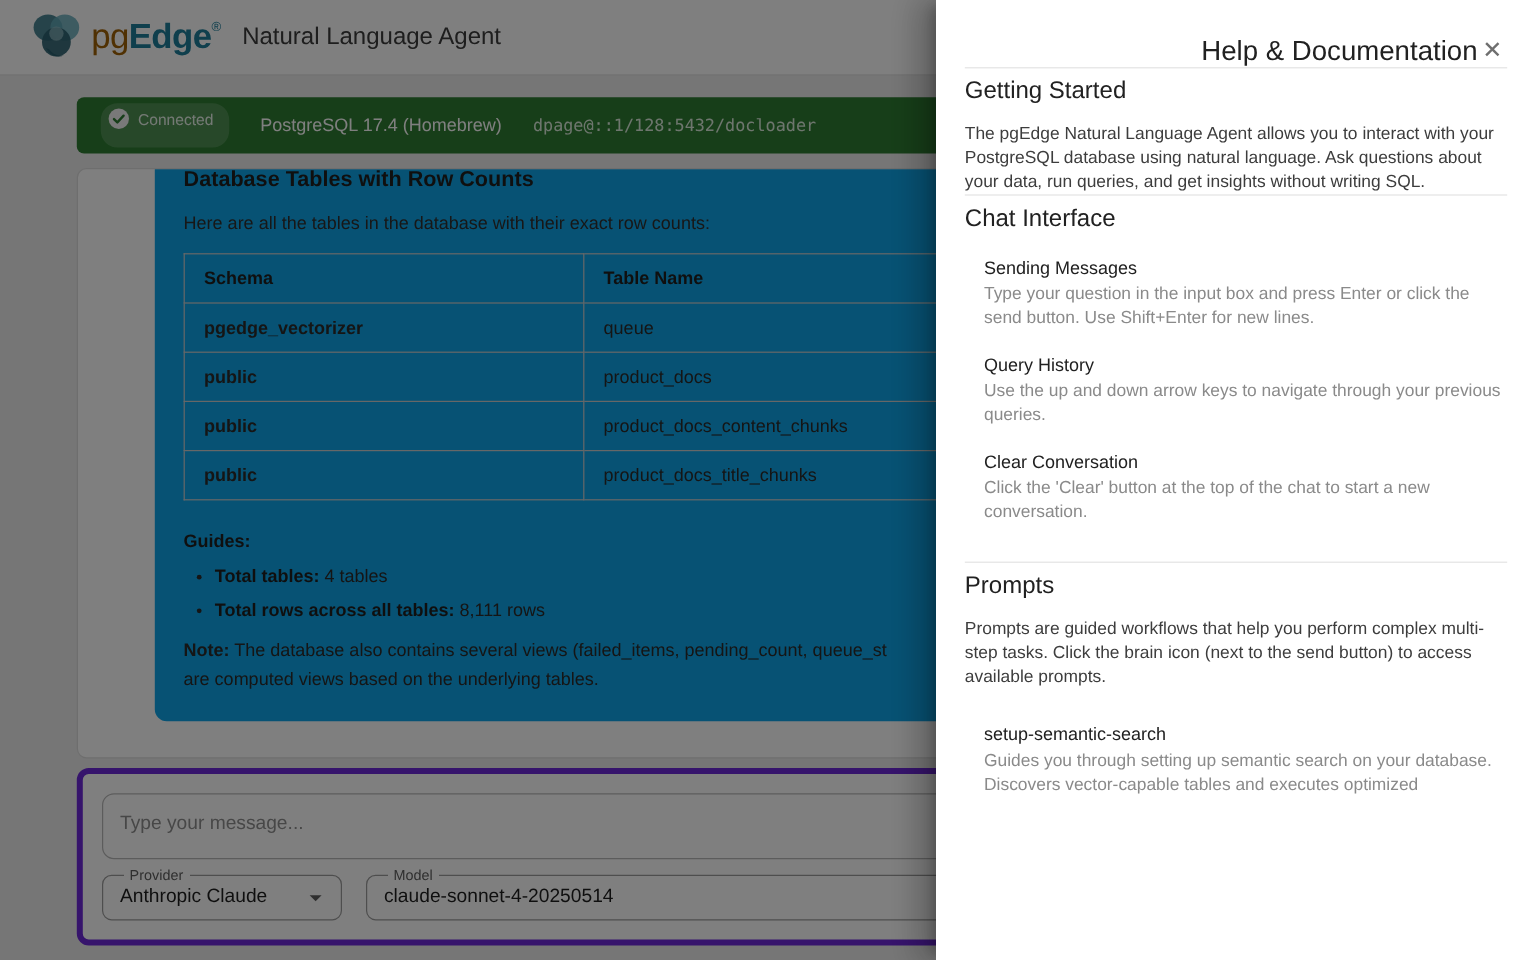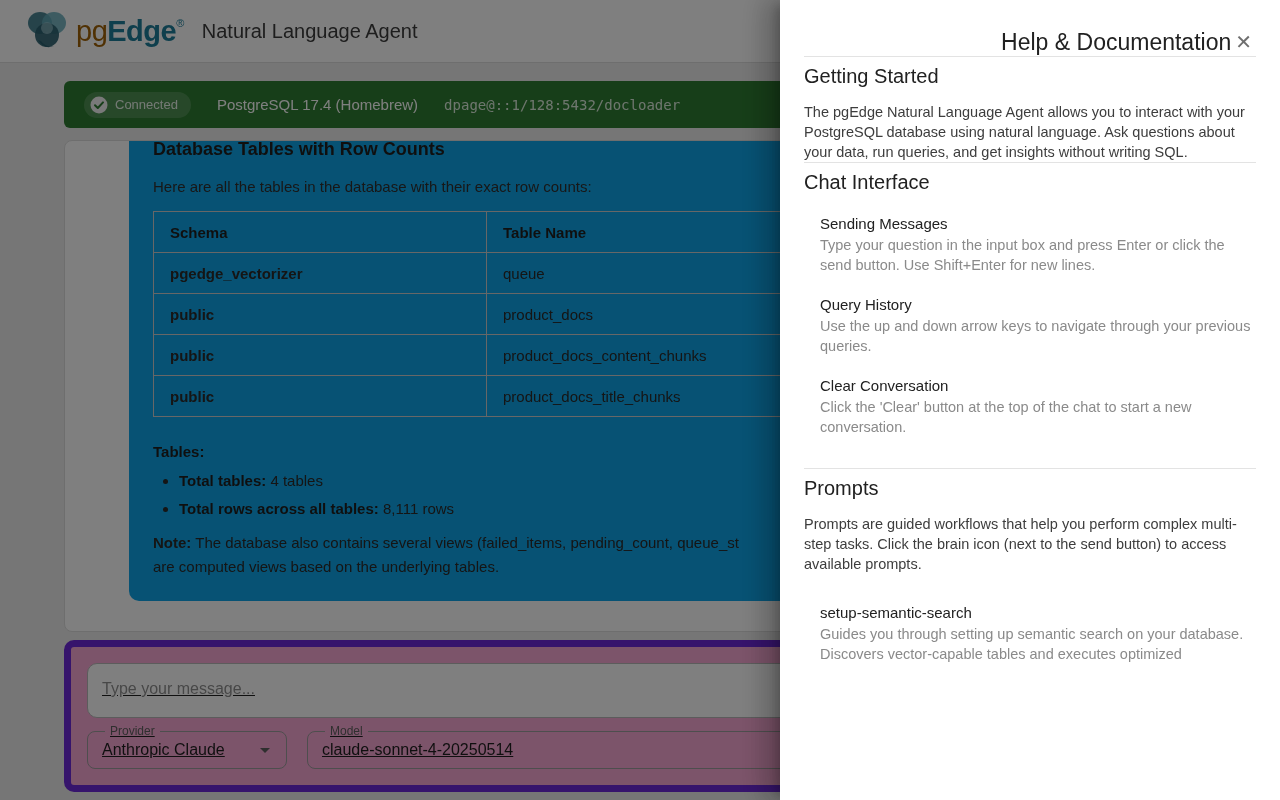--- a/index.html
+++ b/index.html
@@ -37,21 +37,21 @@
     align-items: center;
     padding: 0 20px;
     gap: 26px;
   }
   .conn-badge {
     display: inline-flex;
     align-items: center;
     gap: 7px;
     background: rgba(255,255,255,0.16);
     border-radius: 14px;
-    padding: 4px 13px 4px 6px;
+    padding: 4px 13px 15px 6px;
     color: #e9f3ea;
     font-size: 13px;
   }
   .conn-server { color: #ffffff; font-size: 15px; }
   .conn-dsn { font-family: "DejaVu Sans Mono", monospace; font-size: 14px; color: #dcead d; color: #ddecdd; }
 
   
   .chat-area {
     margin: 12px 64px 0;
     height: 492px;
@@ -85,25 +85,24 @@
   .summary-label { font-size: 15px; font-weight: 700; margin-top: 26px; color: #1f1f1f; }
   ul.summary-list { margin: 12px 0 0 26px; }
   ul.summary-list li { font-size: 15px; margin-bottom: 11px; color: #2a2a2a; }
   ul.summary-list li strong { color: #1f1f1f; }
   .note { margin-top: 14px; font-size: 15px; color: #2a2a2a; line-height: 24px; }
   .note .nowrap { white-space: nowrap; }
 
   
   .composer {
     margin: 8px 64px 0;
-    background: #f9a8d4;
-    border: 7px solid #6d28d9;
+    background: #ffffff;
+    border: 5px solid #6d28d9;
     border-radius: 10px;
     padding: 16px;
-    text-decoration: underline;
   }
   .composer textarea {
     width: 100%;
     height: 55px;
     resize: none;
     border: 1px solid #b9b9b9;
     border-radius: 10px;
     padding: 16px 14px;
     font-family: "Liberation Sans", sans-serif;
     font-size: 16px;
@@ -260,21 +259,21 @@
             <td class="schema-cell">public</td>
             <td>product_docs_content_chunks</td>
           </tr>
           <tr>
             <td class="schema-cell">public</td>
             <td>product_docs_title_chunks</td>
           </tr>
         </tbody>
       </table>
 
-      <div class="summary-label">Tables:</div>
+      <div class="summary-label">Guides:</div>
       <ul class="summary-list">
         <li><strong>Total tables:</strong> <span>4 tables</span></li>
         <li><strong>Total rows across all tables:</strong> <span>8,111 rows</span></li>
       </ul>
 
       <div class="note">
         <div class="nowrap"><strong>Note:</strong> <span>The database also contains several views (failed_items, pending_count, queue_st</span></div>
         <div>are computed views based on the underlying tables.</div>
       </div>
     </div>

